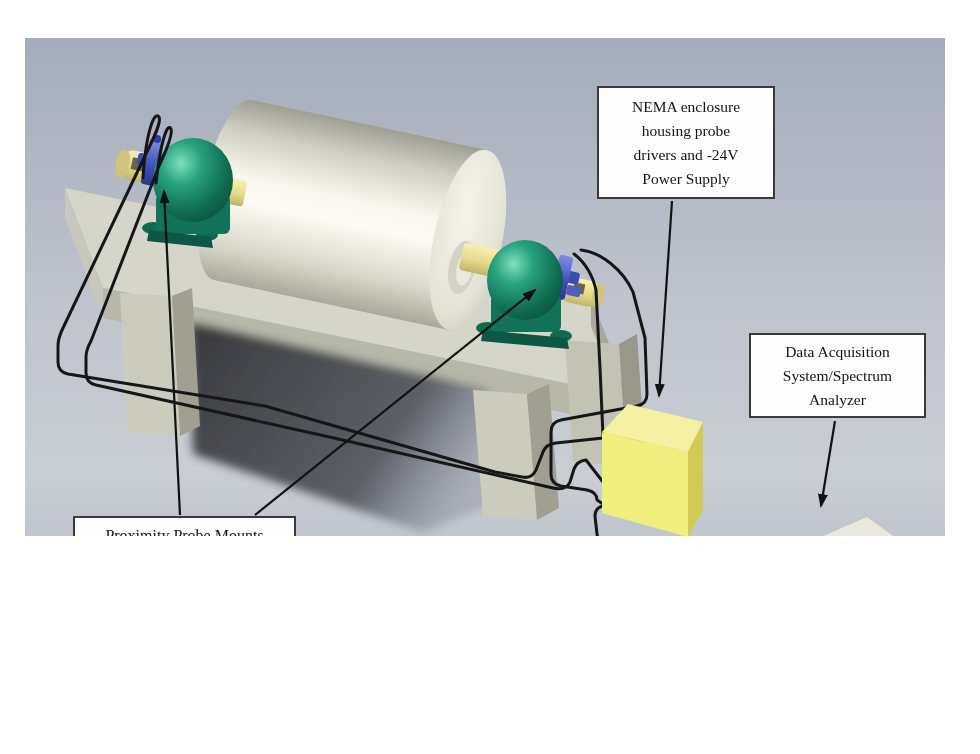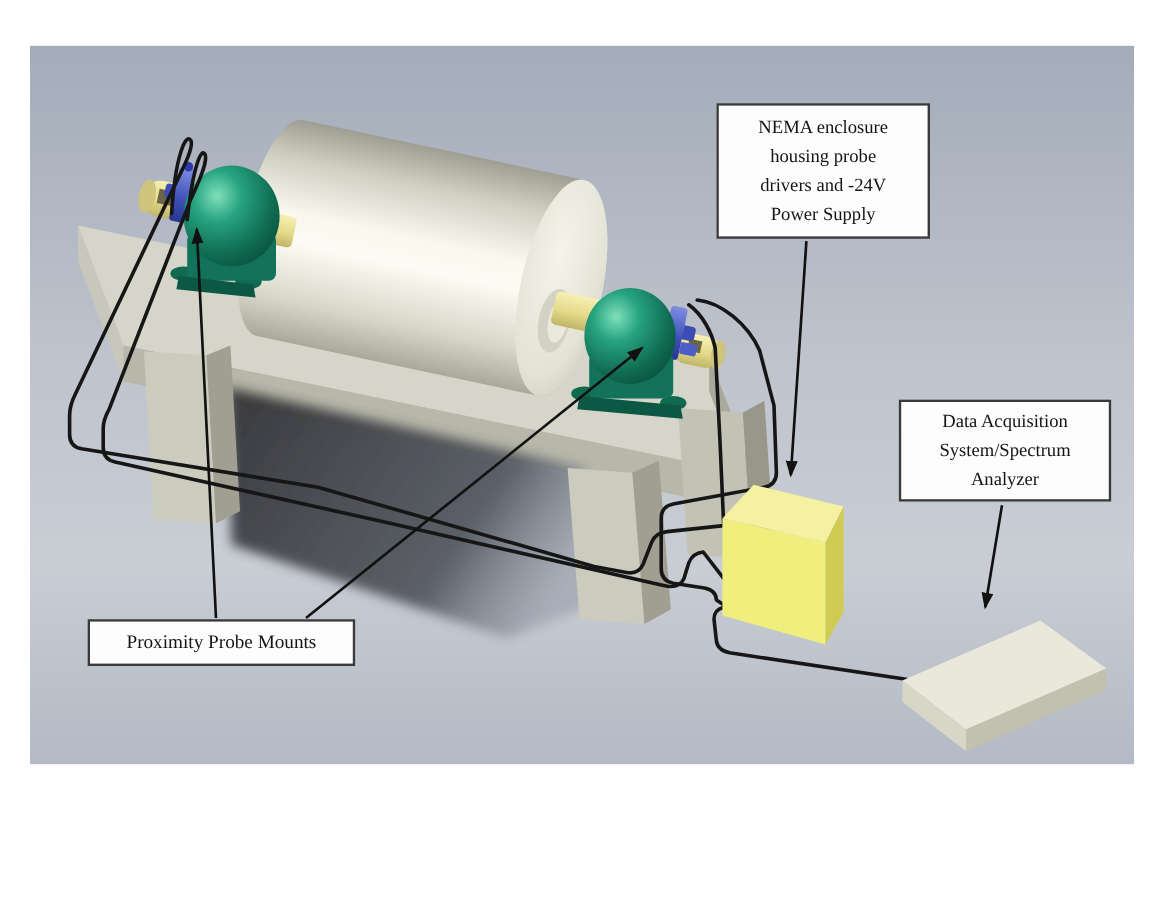--- a/index.html
+++ b/index.html
@@ -1,16 +1,16 @@
 <!DOCTYPE html>
 <html><head>
 <meta charset="utf-8">
 <style>
   html,body{margin:0;padding:0;background:#ffffff;}
-  .page{position:relative;width:980px;height:754px;background:#ffffff;overflow:hidden;
+  .page{position:relative;width:980px;height:536px;background:#ffffff;overflow:hidden;
         font-family:"Liberation Sans",sans-serif;}
   .figure{position:absolute;left:25px;top:38px;width:920px;height:599px;}
   .render{position:absolute;left:0;top:0;display:block;}
   .callout{position:absolute;background:#fdfdfd;border:2px solid #3a3a3a;
            color:#141414;font-family:"Liberation Serif",serif;text-align:center;
            display:flex;align-items:center;justify-content:center;
            box-sizing:border-box;}
   .prewrap{white-space:pre-line;}
   .callout.nema{left:572px;top:48px;width:178px;height:113px;font-size:15.5px;line-height:24px;}
   .callout.daq{left:724px;top:295px;width:177px;height:85px;font-size:15.5px;line-height:24px;}

